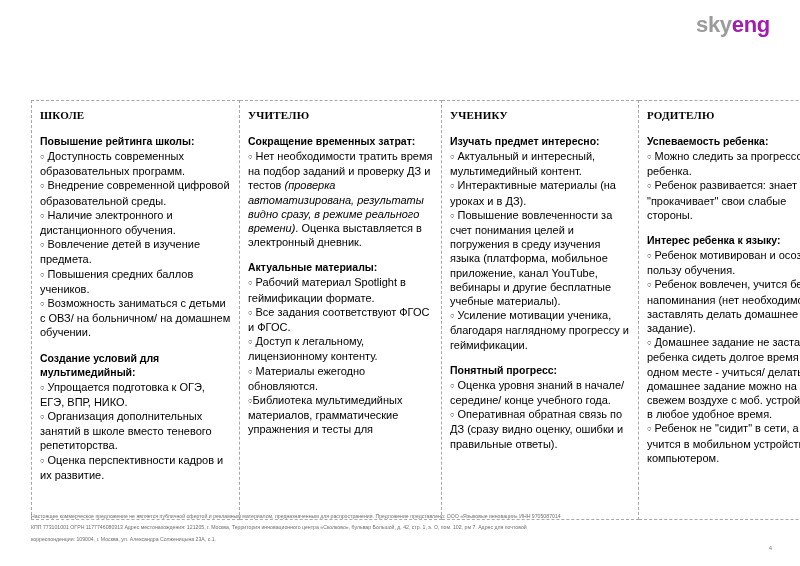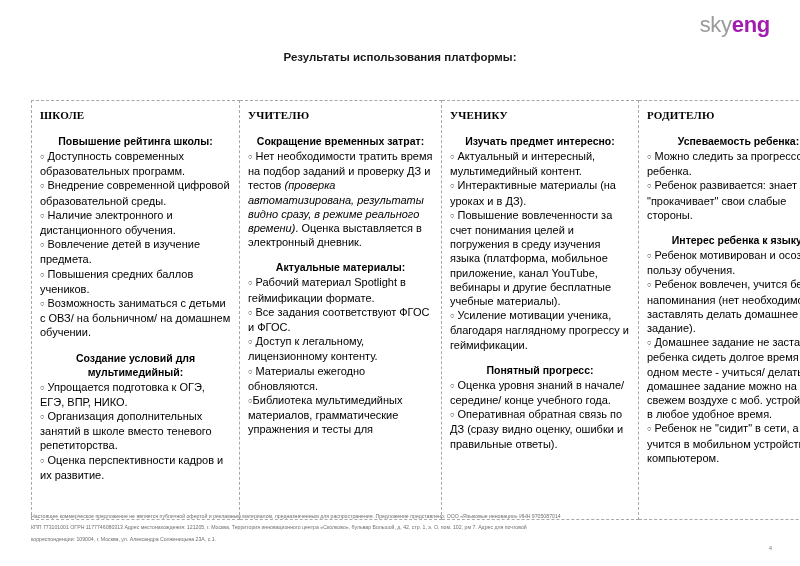--- a/index.html
+++ b/index.html
@@ -28,21 +28,21 @@
     position: absolute;
     top: 14px;
     right: 30px;
     font-size: 22px;
     letter-spacing: -0.3px;
     color: #8a8a8a;
     font-family: "Liberation Sans", sans-serif;
     line-height: 1;
     white-space: nowrap;
   }
-  .logo .sky { font-weight: 400; color: #9b9b9b; }
+  .logo .sky { font-weight: 700; color: #9b9b9b; }
   .logo .eng { font-weight: 700; color: #a21caf; }
 
   
   .doc-title {
     position: absolute;
     top: 51px;
     left: 0;
     width: 800px;
     text-align: center;
     font-size: 11.5px;
@@ -84,21 +84,20 @@
   }
   .grp + .grp {
     margin-top: 11px;
   }
   .grp-title {
     font-weight: 700;
     font-size: 10.5px;
     line-height: 14px;
     margin-bottom: 1px;
     color: #000;
-    text-align: center;
   }
   ul.items {
     list-style: none;
     margin: 0;
     padding: 0;
   }
   ul.items li {
     font-size: 11px;
     line-height: 14.2px;
     margin: 0;
@@ -142,21 +141,20 @@
 </style>
 </head>
 <body>
 
 <div class="page">
 
   <div class="logo">
     <span class="sky">sky</span><span class="eng">eng</span>
   </div>
 
-  <div class="doc-title">Результаты использования платформы:</div>
 
   <div class="table-wrap">
     <table class="grid">
       <tbody>
           <tr>
         <td style="width:191px">
           <div class="col-head">ШКОЛЕ</div>
 
           <div class="grp">
             <div class="grp-title">Повышение рейтинга школы:</div>

